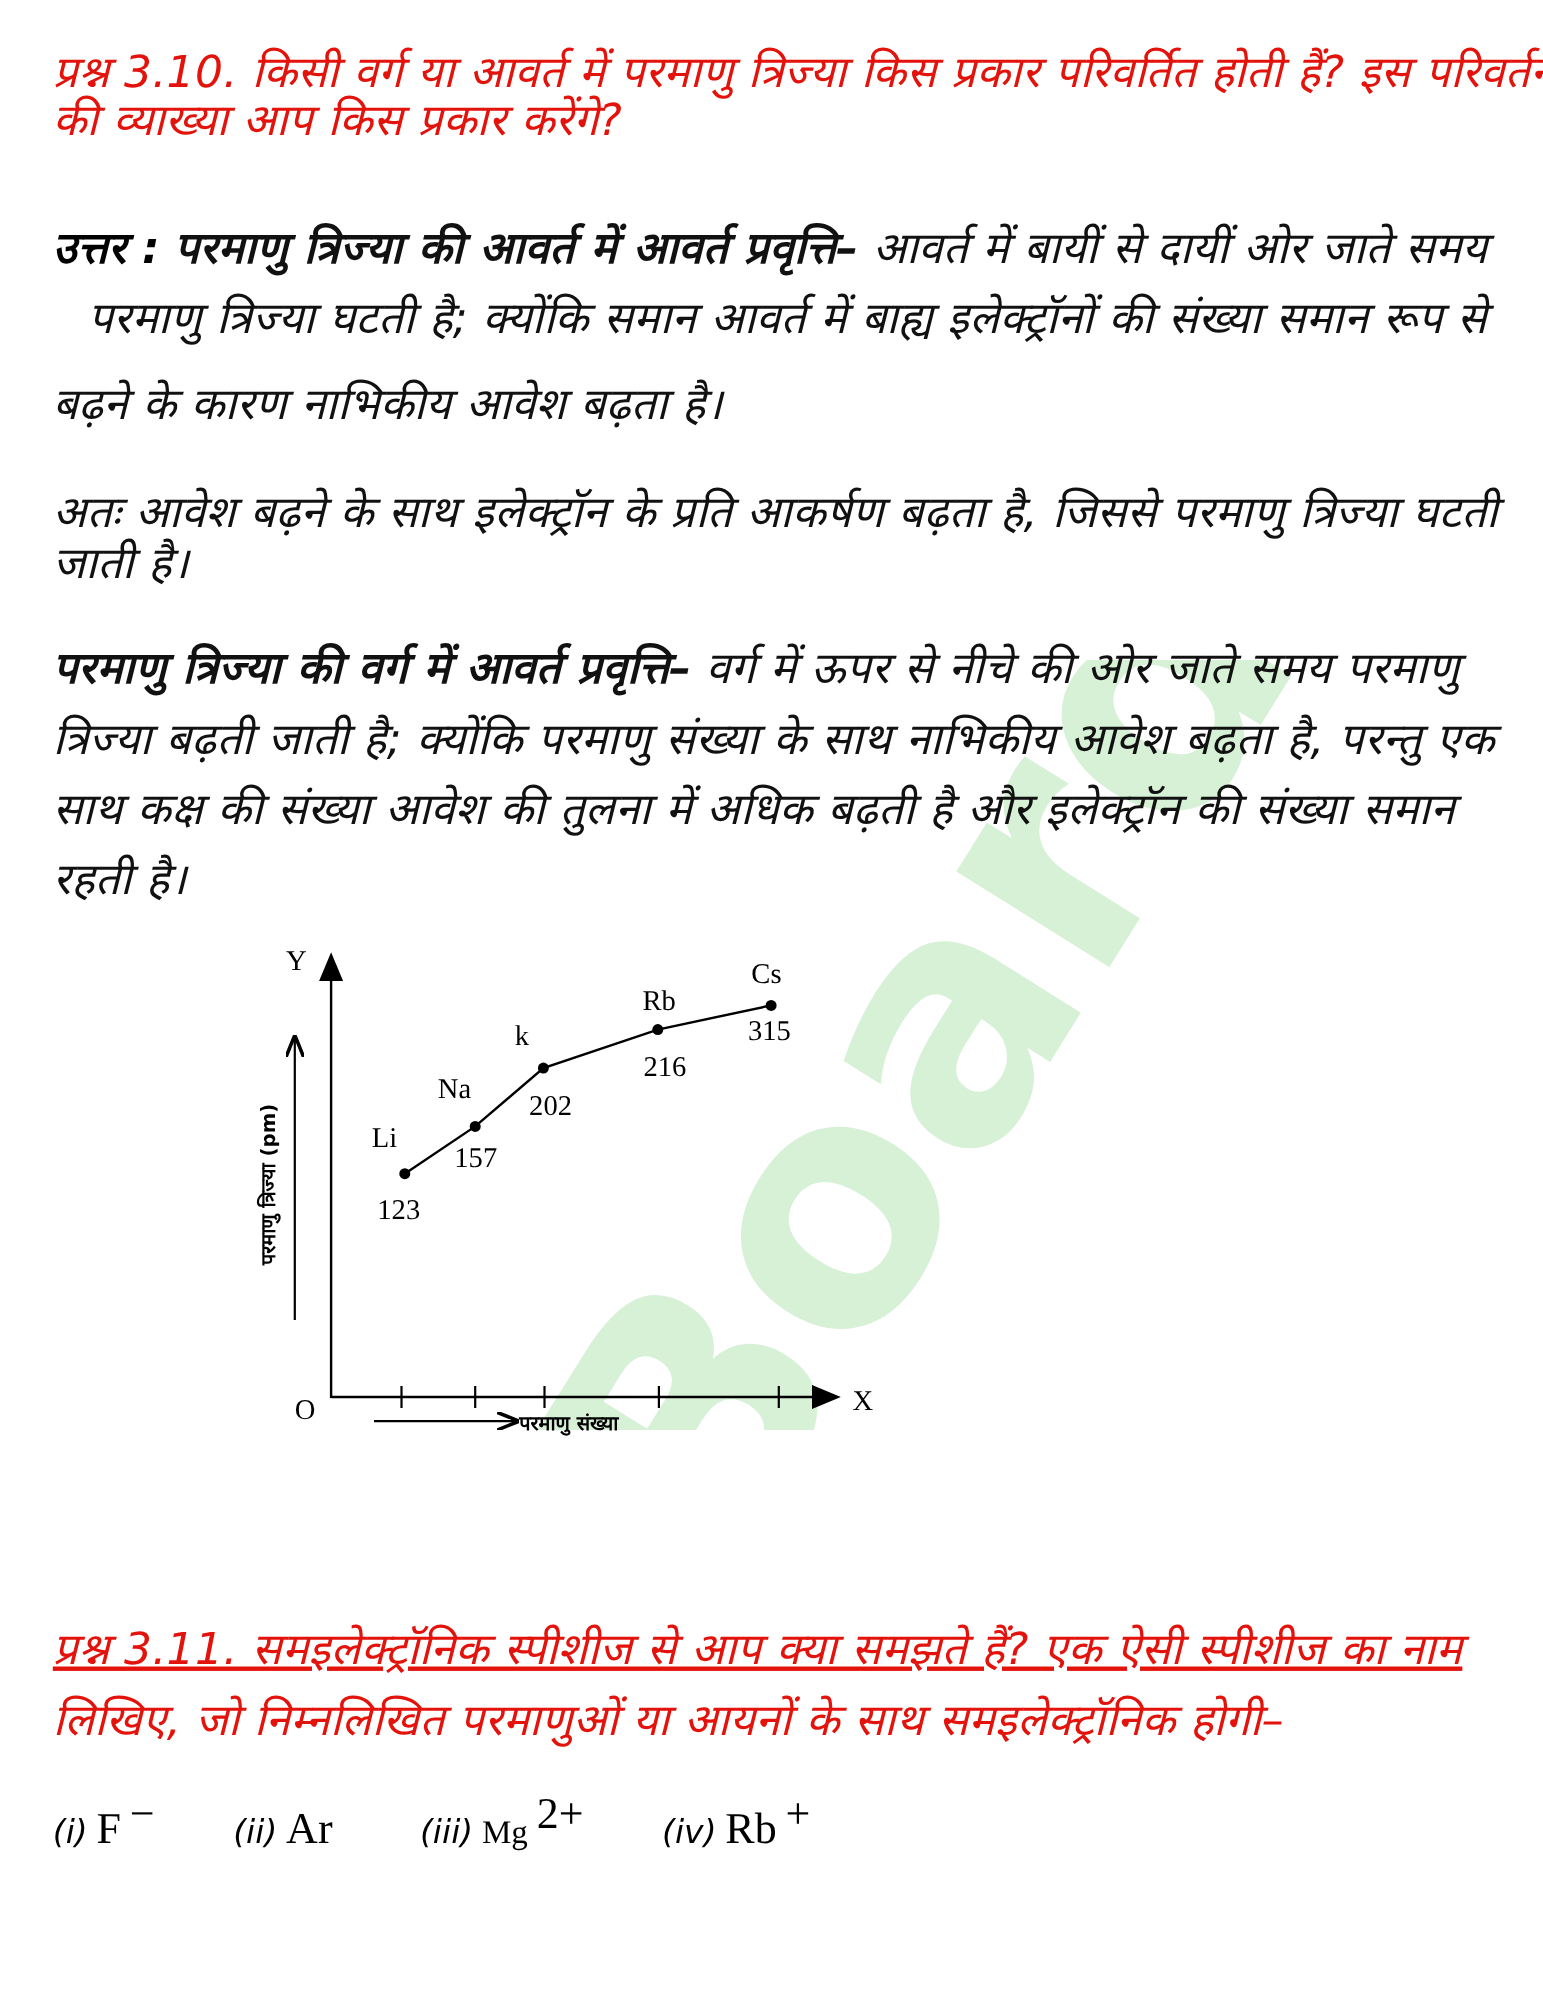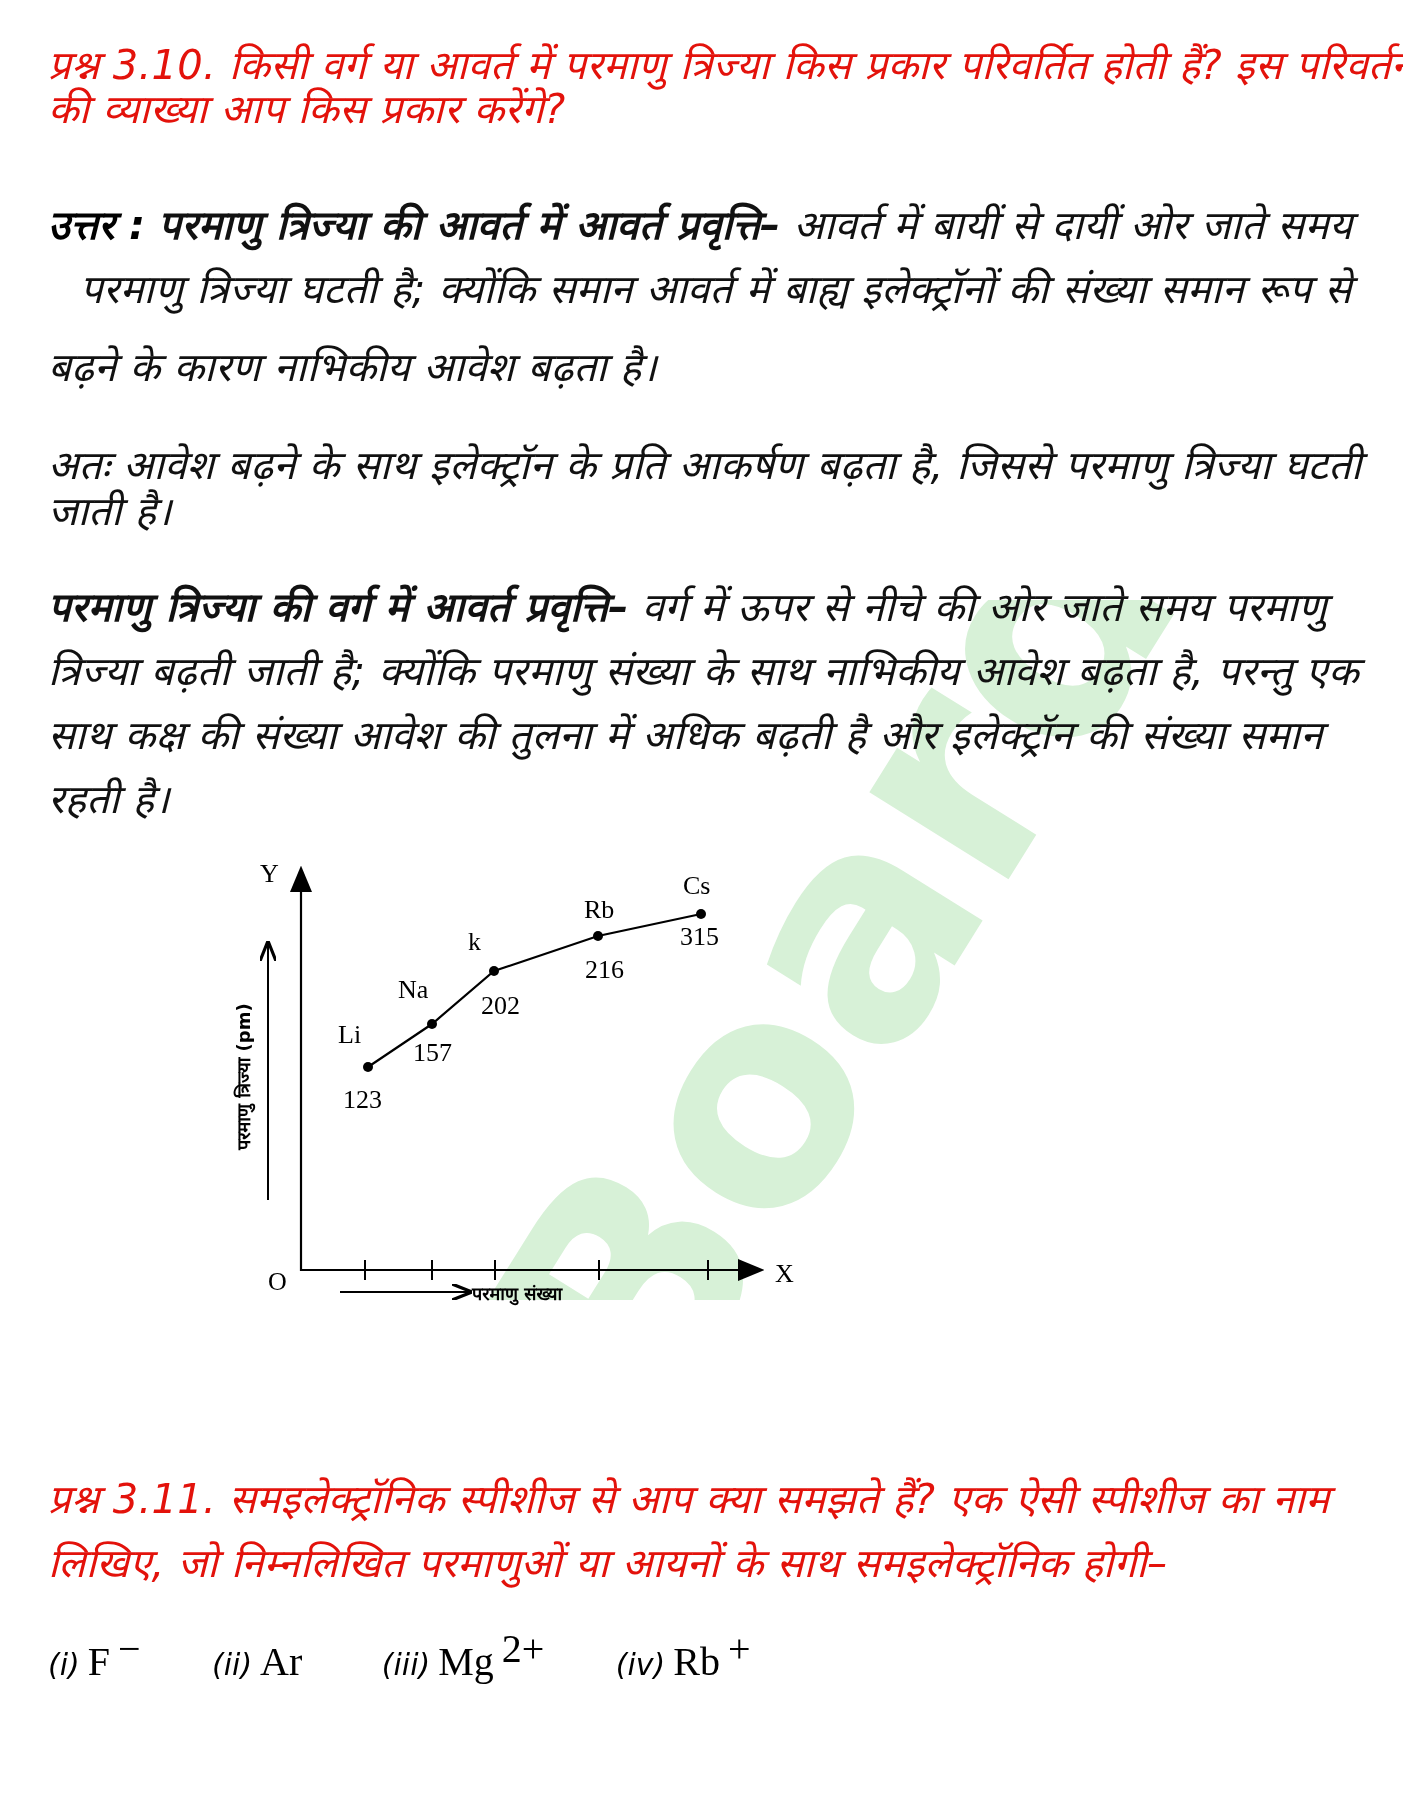--- a/index.html
+++ b/index.html
@@ -91,21 +91,21 @@
   <text x="584" y="918" font-size="26">Rb</text>
   <text x="683" y="894" font-size="26">Cs</text>
 
   <text x="343" y="1108" font-size="26">123</text>
   <text x="413" y="1061" font-size="26">157</text>
   <text x="481" y="1014" font-size="26">202</text>
   <text x="585" y="978" font-size="26">216</text>
   <text x="680" y="945" font-size="26">315</text>
 </svg>
 
-<div class="line red" style="top:1470px;">प्रश्न 3.11. समइलेक्ट्रॉनिक स्पीशीज से आप क्या समझते हैं? एक ऐसी स्पीशीज का नाम</div>
+<div class="line red" style="top:1470px;text-decoration:underline;">प्रश्न 3.11. समइलेक्ट्रॉनिक स्पीशीज से आप क्या समझते हैं? एक ऐसी स्पीशीज का नाम</div>
 <div class="line red" style="top:1534px;">लिखिए, जो निम्नलिखित परमाणुओं या आयनों के साथ समइलेक्ट्रॉनिक होगी–</div>
 
 <div class="opts">
   <span class="opt"><span class="num">(i)</span><span class="sym">F</span><sup class="sym">−</sup></span>
   <span class="opt"><span class="num">(ii)</span><span class="sym">Ar</span><sup class="sym"></sup></span>
-  <span class="opt"><span class="num">(iii)</span><span class="sym" style="font-size:40px">Mg</span><sup class="sym">2+</sup></span>
+  <span class="opt"><span class="num">(iii)</span><span class="sym" style="font-size:30px">Mg</span><sup class="sym">2+</sup></span>
   <span class="opt"><span class="num">(iv)</span><span class="sym">Rb</span><sup class="sym">+</sup></span>
 </div>
 
 </body></html>

